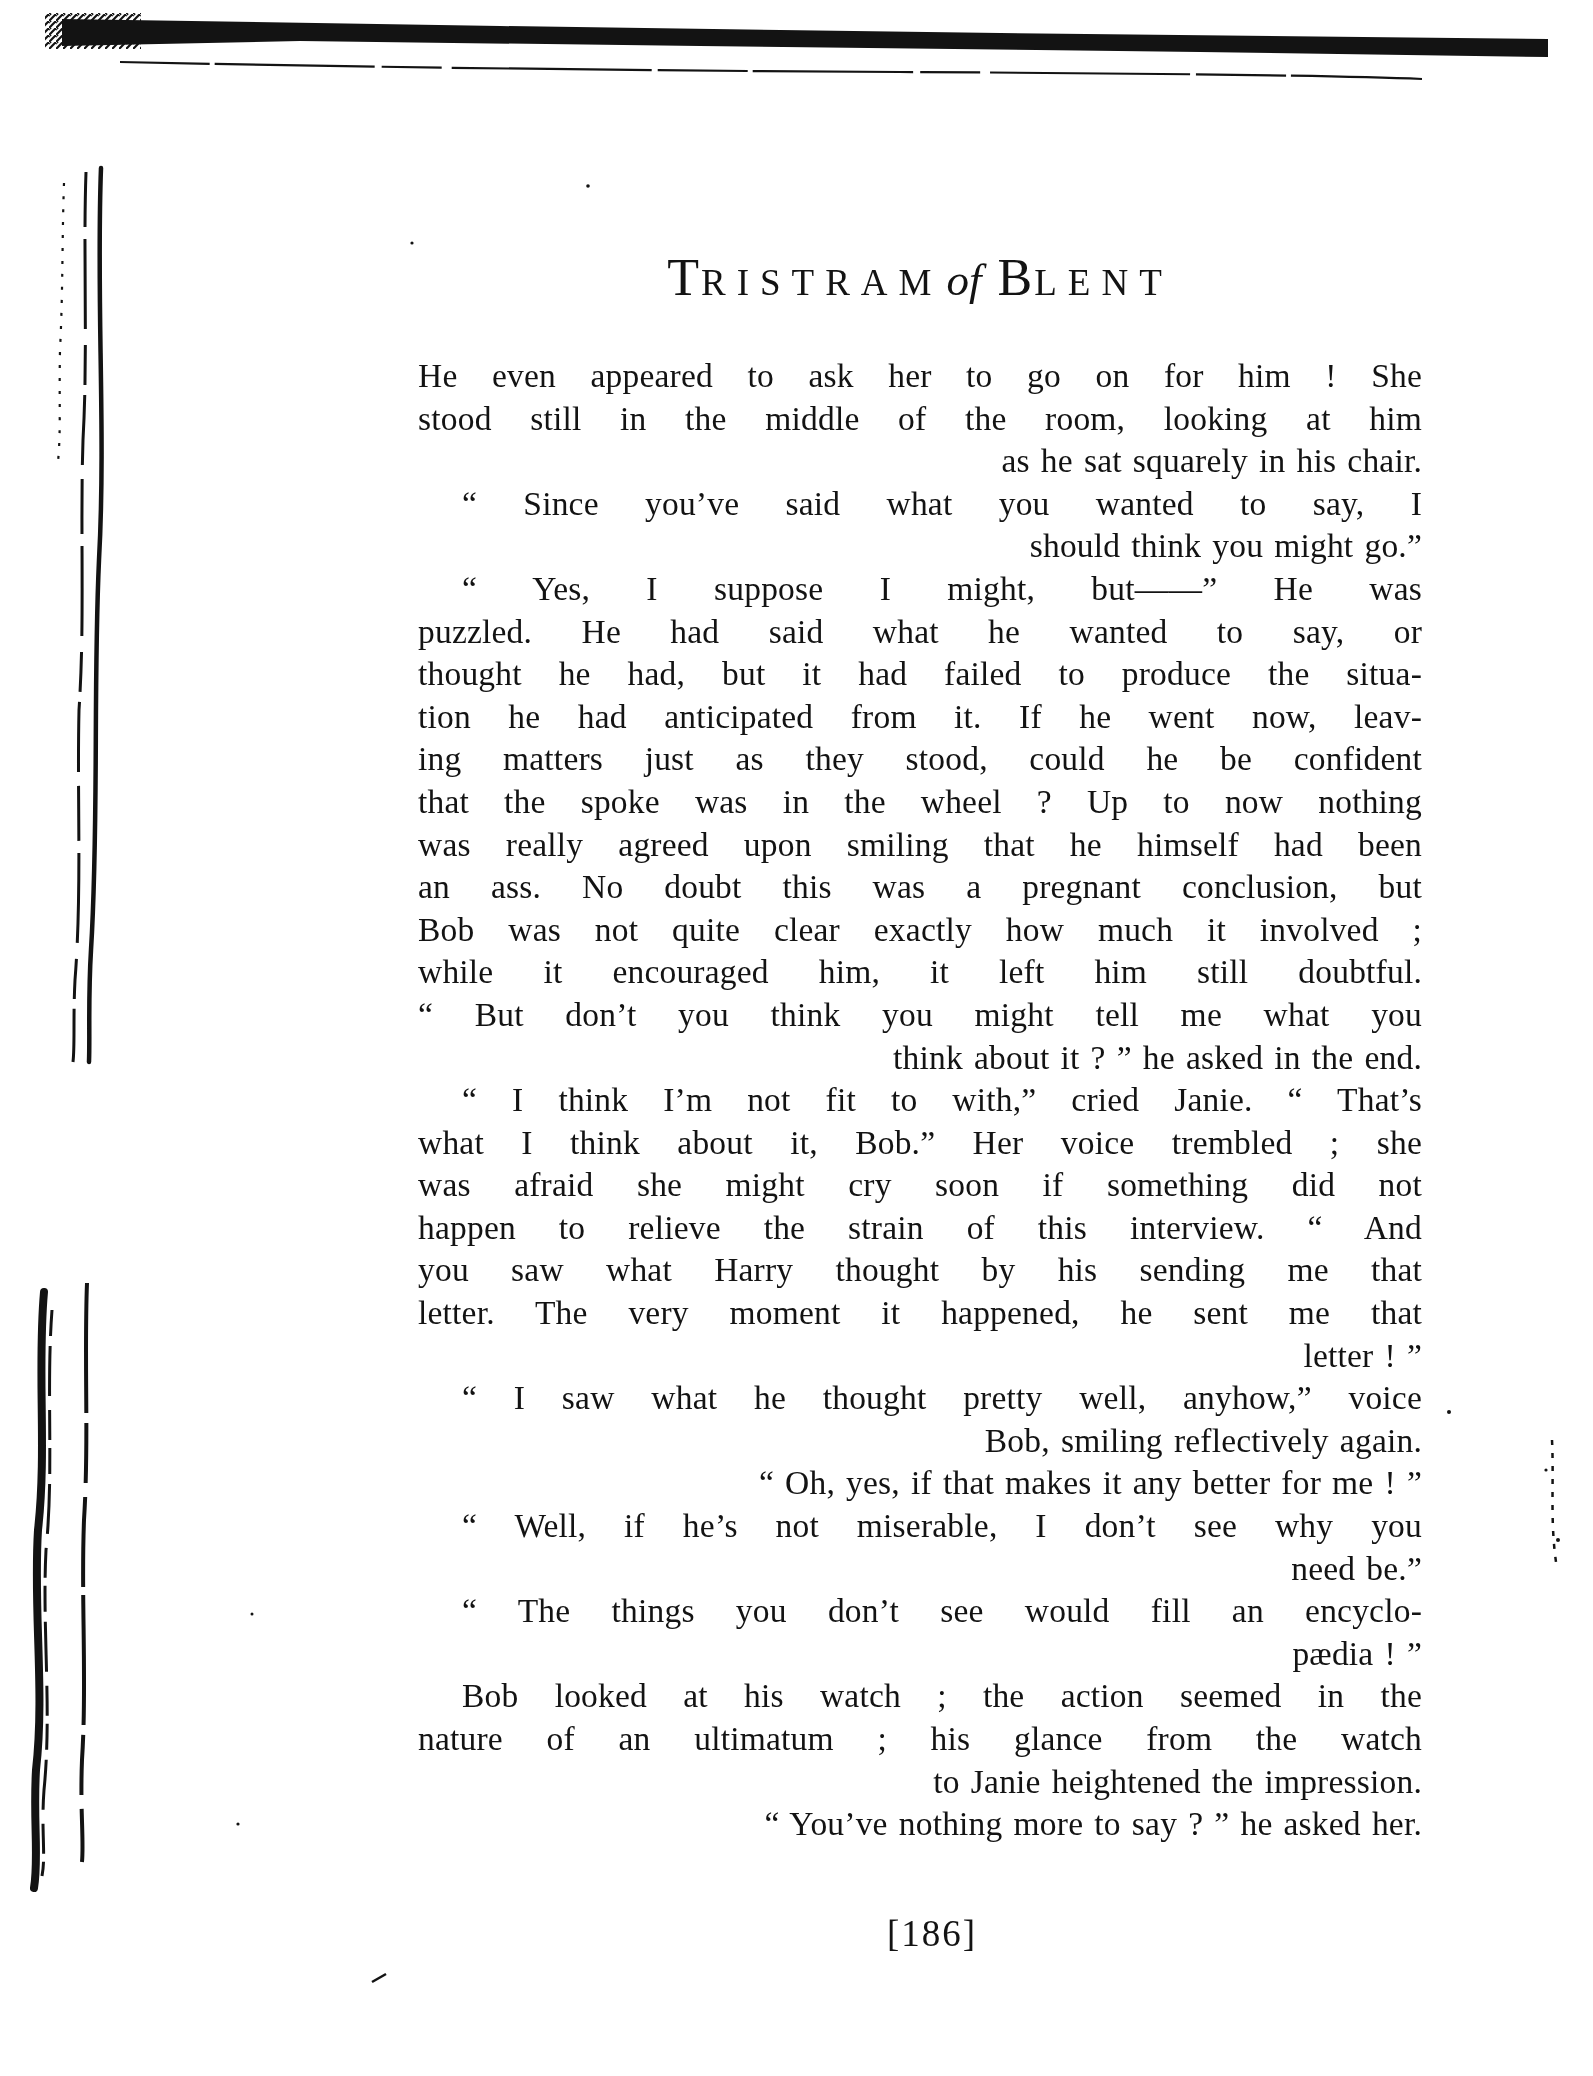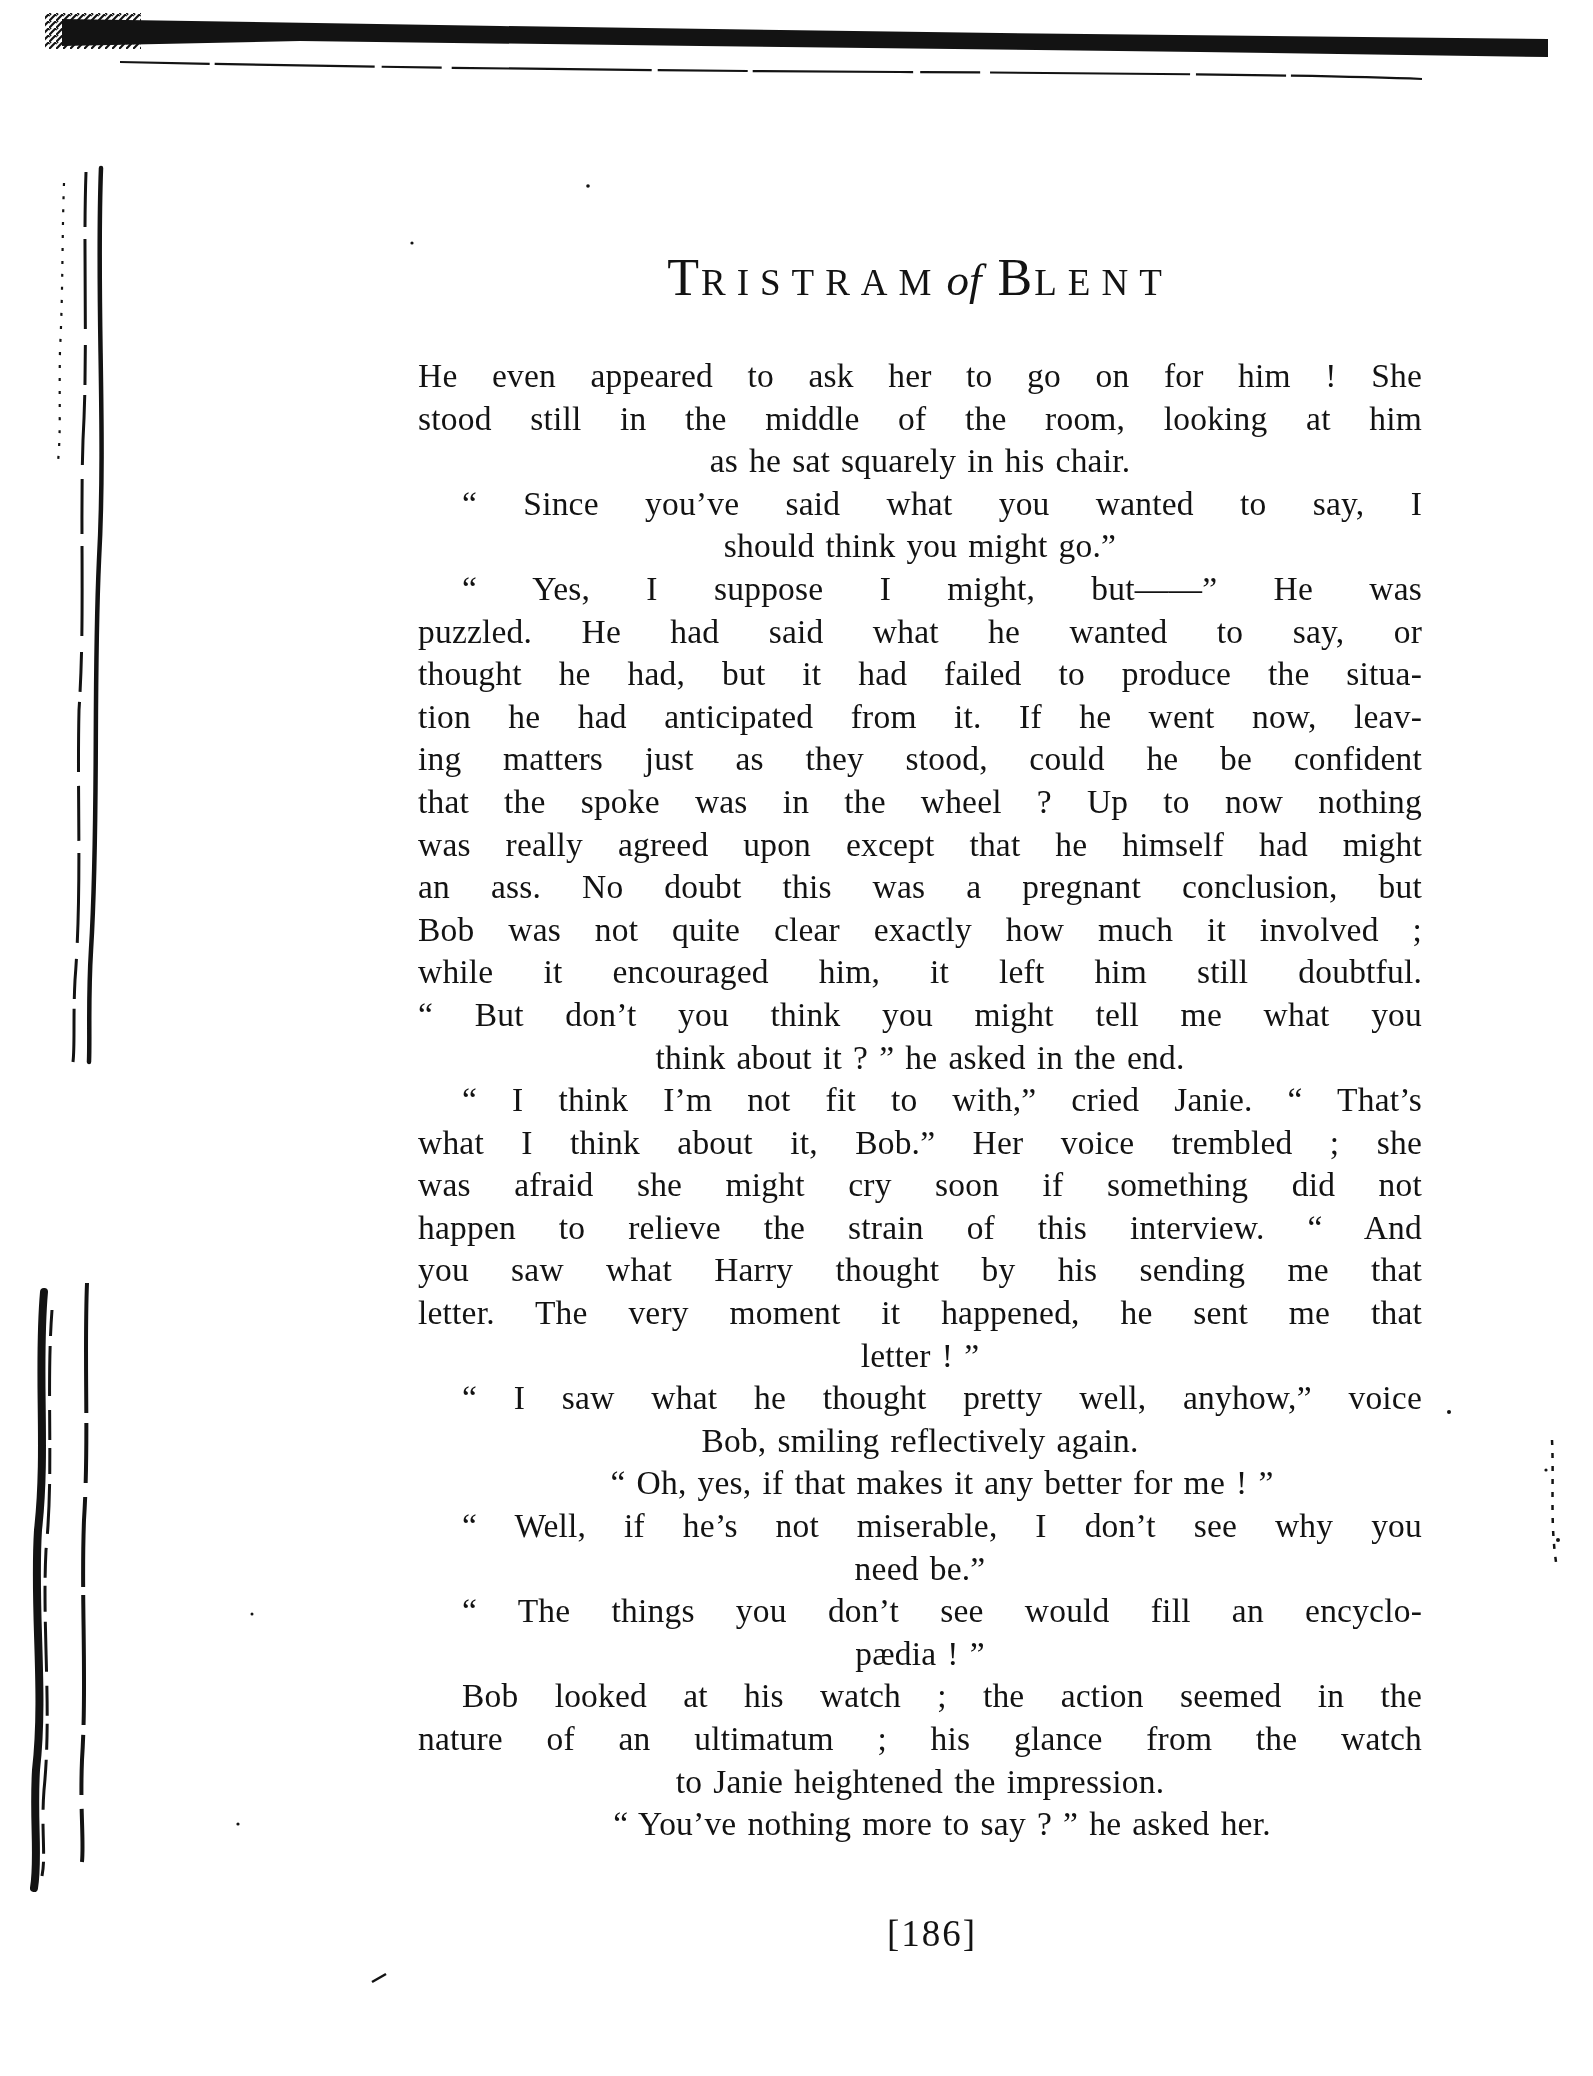--- a/index.html
+++ b/index.html
@@ -33,21 +33,21 @@
     position: absolute;
     left: 418px;
     top: 355px;
     width: 1004px;
     font-size: 33.5px;
     line-height: 42.6px;
   }
   .line {
     height: 42.6px;
     overflow: hidden;
-    text-align: center;
+    text-align: right;
     word-spacing: 2.5px;
     letter-spacing: 0.2px;
   }
   .line.j { text-align: justify; }
   .line.j::after { content: ""; display: inline-block; width: 100%; height: 0; }
   .line.ind { padding-left: 44px; }
   .page-number {
     position: absolute;
     top: 1912px;
     left: 430px;
@@ -105,21 +105,21 @@
       <div class="line j">stood still in the middle of the room, looking at him</div>
       <div class="line">as he sat squarely in his chair.</div>
       <div class="line j ind">“ Since you’ve said what you wanted to say, I</div>
       <div class="line">should think you might go.”</div>
       <div class="line j ind">“ Yes, I suppose I might, but——”  He was</div>
       <div class="line j">puzzled.  He had said what he wanted to say, or</div>
       <div class="line j">thought he had, but it had failed to produce the situa-</div>
       <div class="line j">tion he had anticipated from it.  If he went now, leav-</div>
       <div class="line j">ing matters just as they stood, could he be confident</div>
       <div class="line j">that the spoke was in the wheel ?  Up to now nothing</div>
-      <div class="line j">was really agreed upon except that he himself had might</div>
+      <div class="line j">was really agreed upon smiling that he himself had been</div>
       <div class="line j">an ass.  No doubt this was a pregnant conclusion, but</div>
       <div class="line j">Bob was not quite clear exactly how much it involved ;</div>
       <div class="line j">while it encouraged him, it left him still doubtful.</div>
       <div class="line j">“ But don’t you think you might tell me what you</div>
       <div class="line">think about it ? ” he asked in the end.</div>
       <div class="line j ind">“ I think I’m not fit to with,” cried Janie.  “ That’s</div>
       <div class="line j">what I think about it, Bob.”  Her voice trembled ;  she</div>
       <div class="line j">was afraid she might cry soon if something did not</div>
       <div class="line j">happen to relieve the strain of this interview.  “ And</div>
       <div class="line j">you saw what Harry thought by his sending me that</div>

